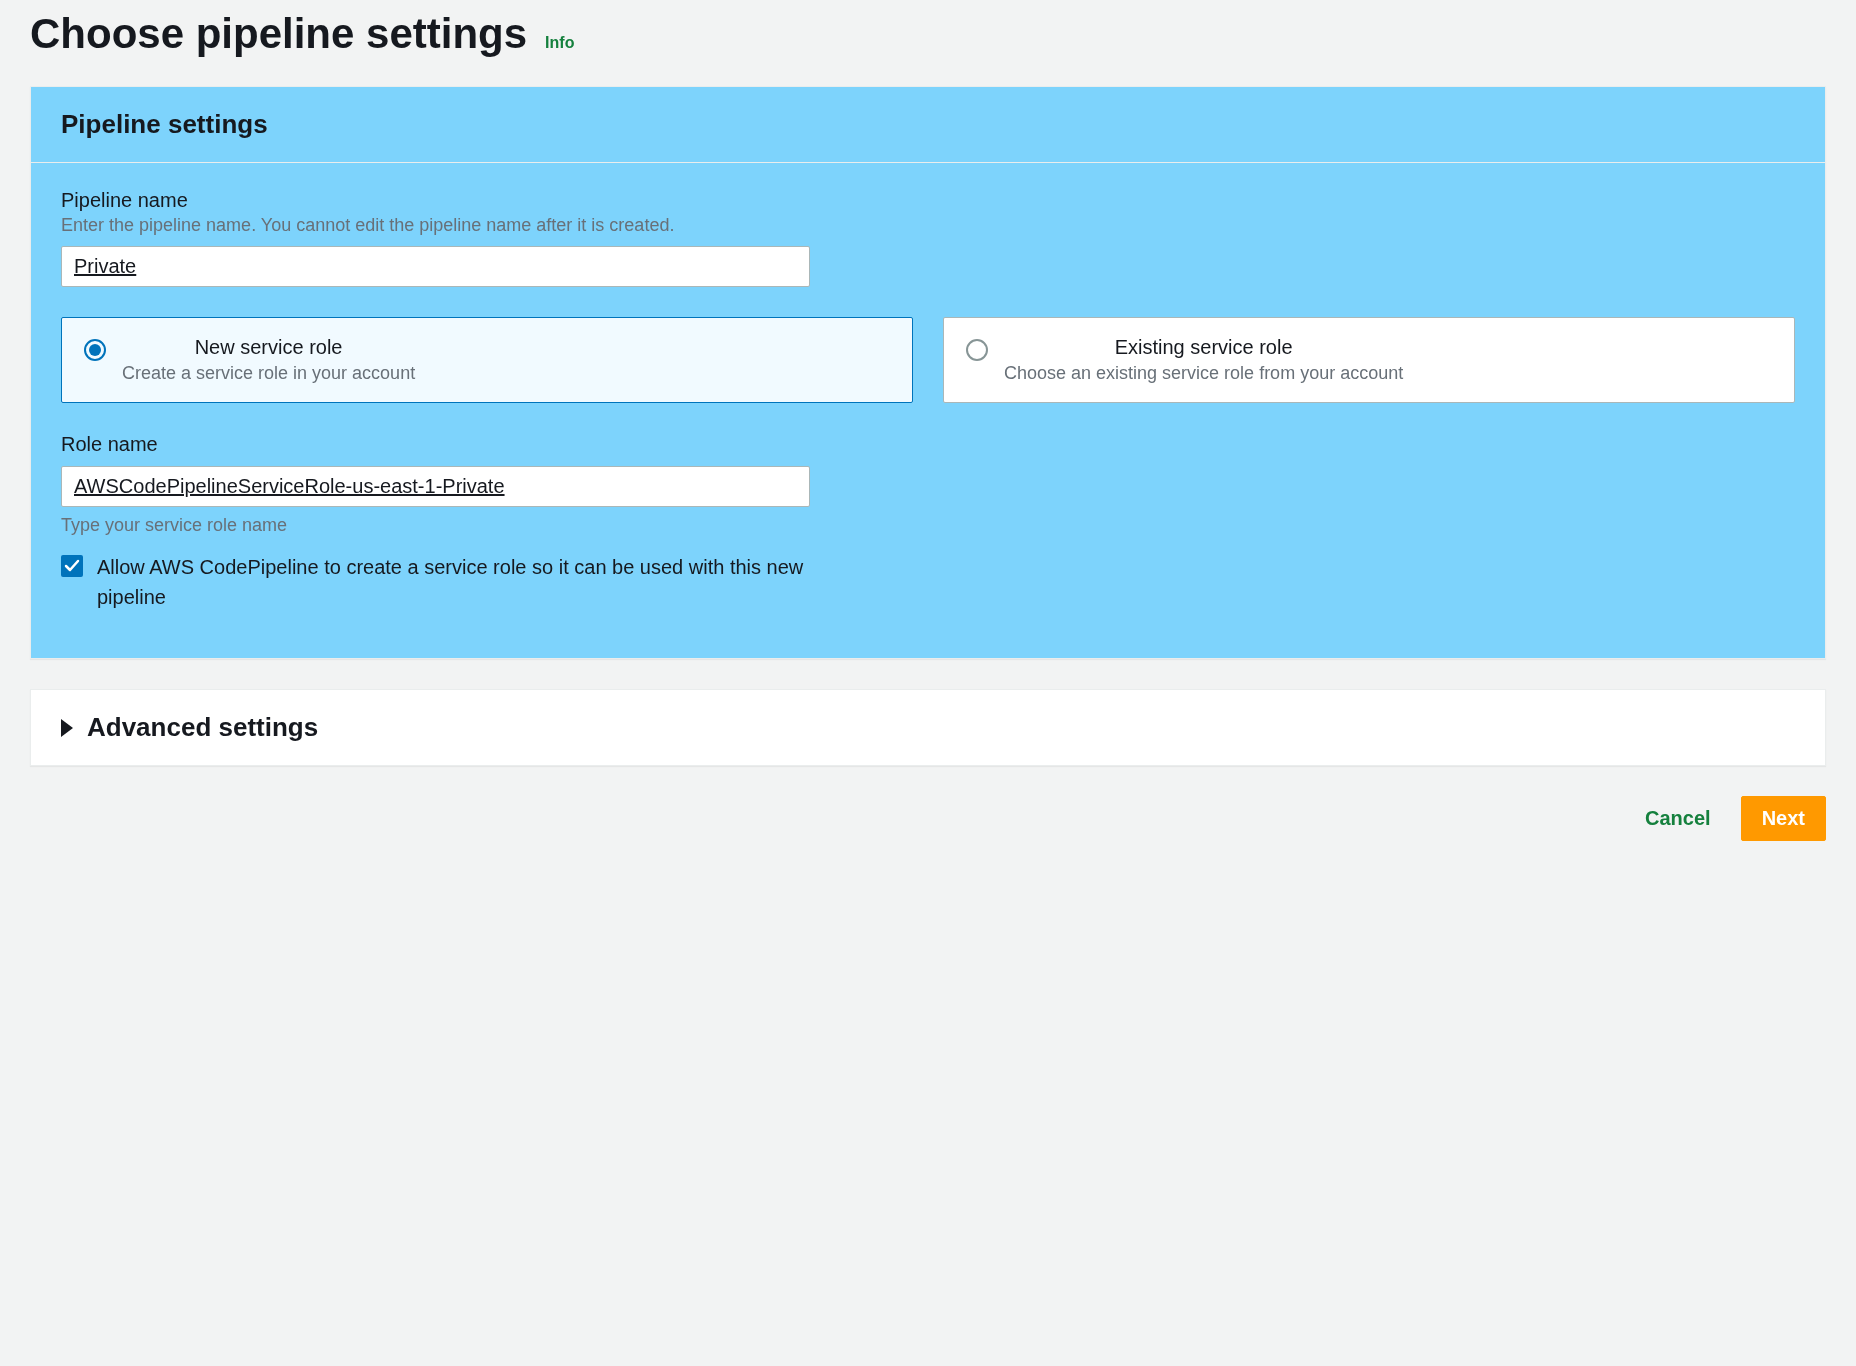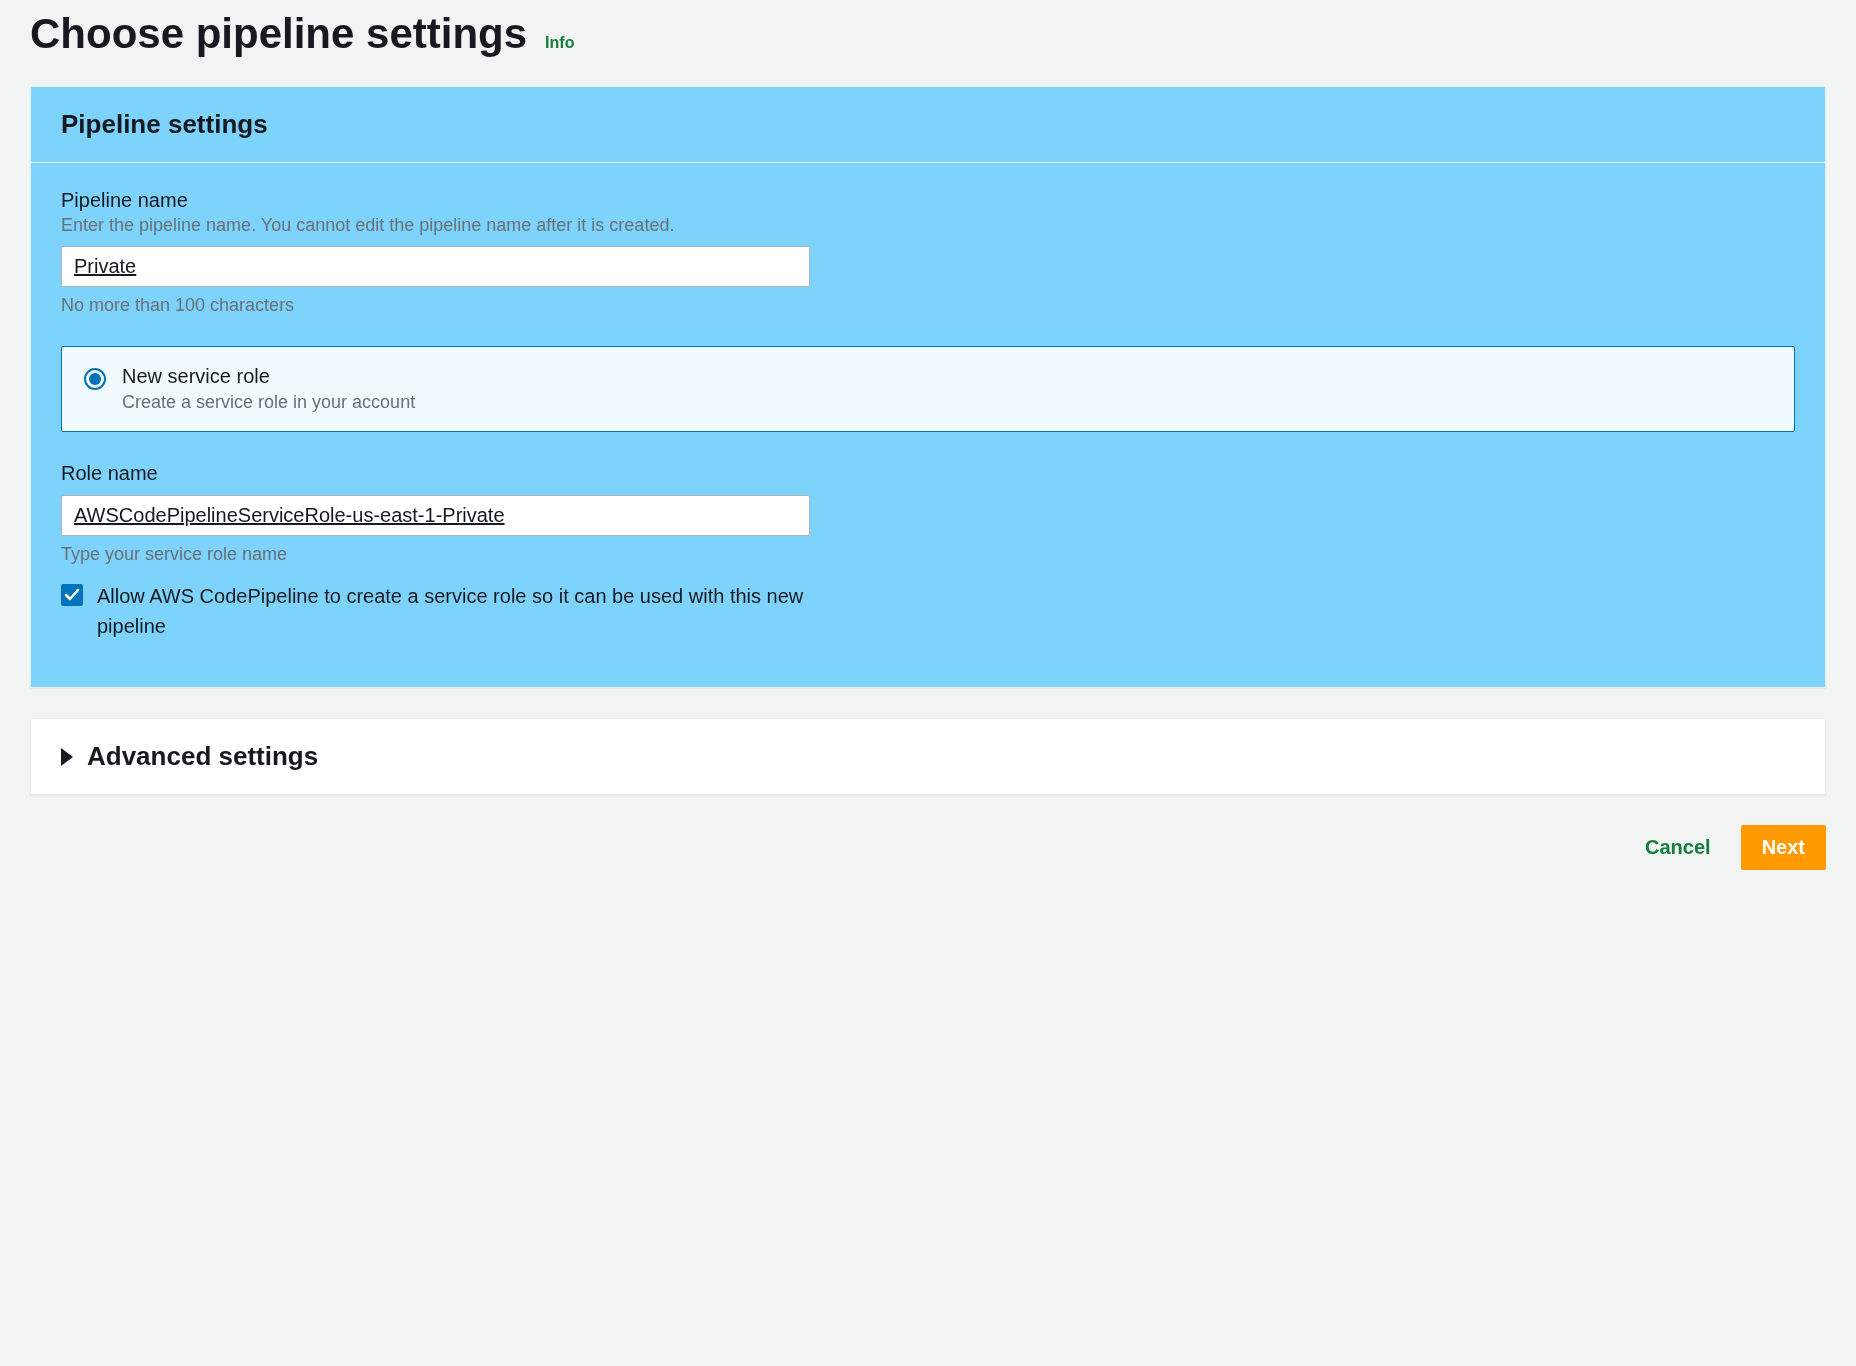--- a/index.html
+++ b/index.html
@@ -82,20 +82,21 @@
   .tile {
     flex: 1;
     border: 1px solid #aab7b8;
     border-radius: 2px;
     padding: 18px 22px;
     display: flex;
     align-items: flex-start;
     gap: 16px;
     cursor: pointer;
     background: #fff;
+    text-align: center;
   }
   .tile.selected {
     border: 1px solid #0073bb;
     background: #f1faff;
   }
   .radio-outer {
     width: 22px;
     height: 22px;
     border: 2px solid #879596;
     border-radius: 50%;
@@ -193,30 +194,36 @@
 <div class="panel">
   <div class="panel-header">
     <div class="panel-title">Pipeline settings</div>
   </div>
   <div class="panel-body">
 
     <div class="form-group">
       <div class="field-label">Pipeline name</div>
       <div class="field-help">Enter the pipeline name. You cannot edit the pipeline name after it is created.</div>
       <input type="text" value="Private" style="">
-      <div class="field-help-below">No more than 100 characters</div>
     </div>
 
     <div class="form-group">
       <div class="tiles">
         <div class="tile selected">
           <div class="radio-outer"></div>
           <div class="tile-text">
             <div class="tile-title">New service role</div>
             <div class="tile-desc">Create a service role in your account</div>
+          </div>
+        </div>
+        <div class="tile">
+          <div class="radio-outer"></div>
+          <div class="tile-text">
+            <div class="tile-title">Existing service role</div>
+            <div class="tile-desc">Choose an existing service role from your account</div>
           </div>
         </div>
       </div>
     </div>
 
     <div class="form-group">
       <div class="field-label" style="margin-bottom:10px;">Role name</div>
       <input type="text" value="AWSCodePipelineServiceRole-us-east-1-Private" style="">
       <div class="field-help-below">Type your service role name</div>
       <div class="checkbox-row">

